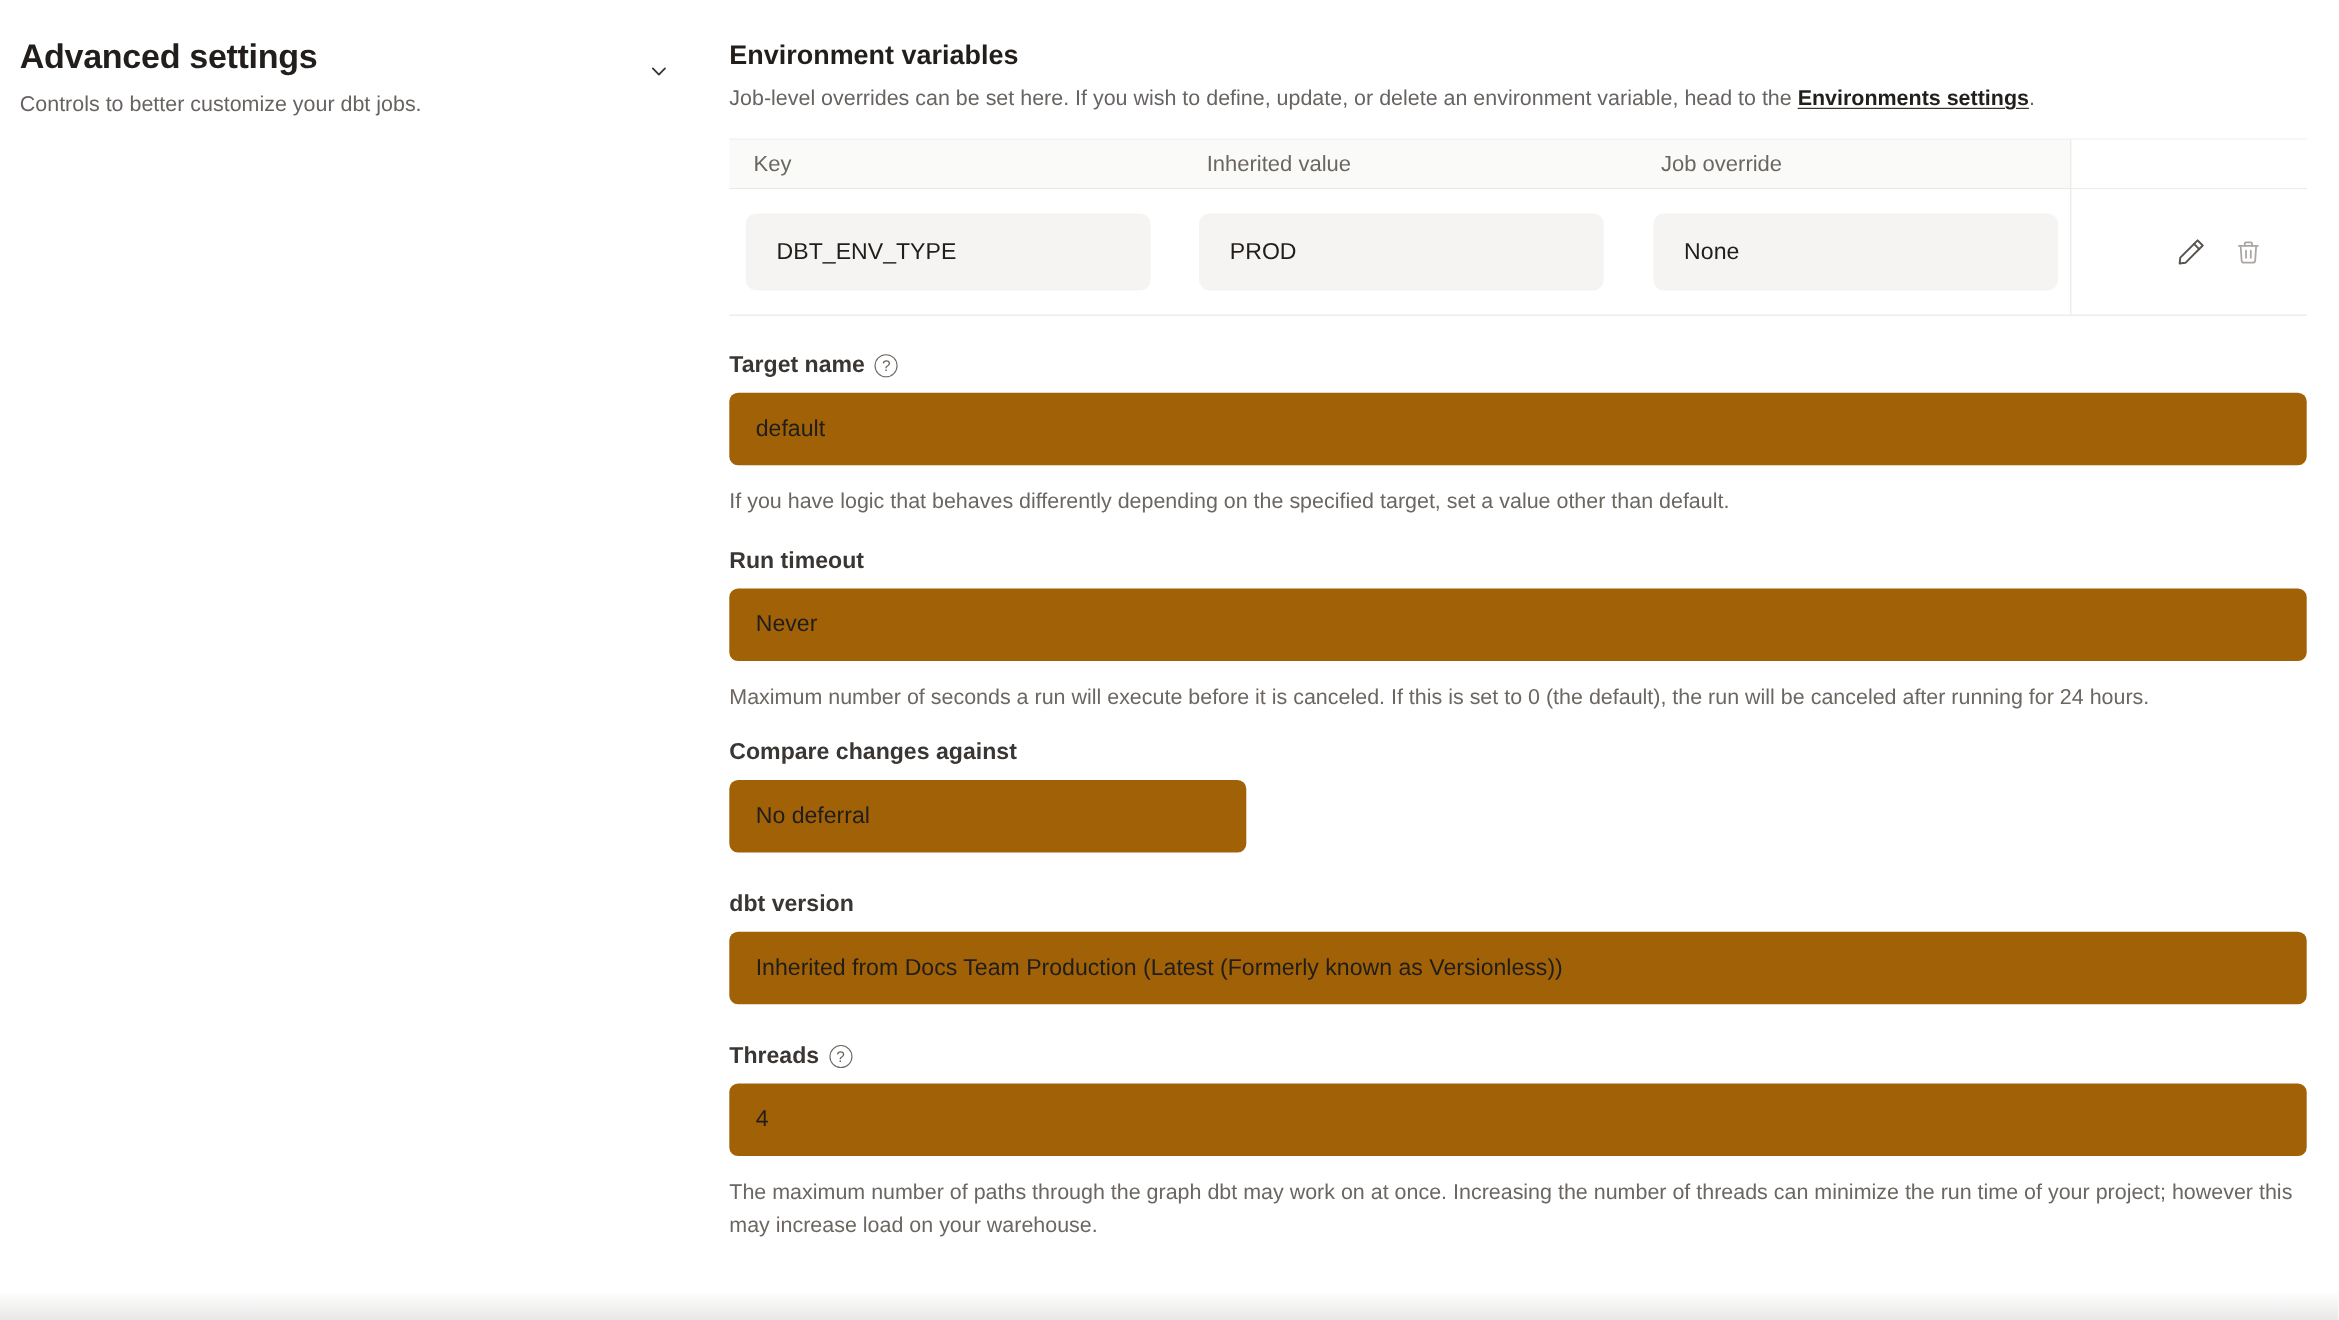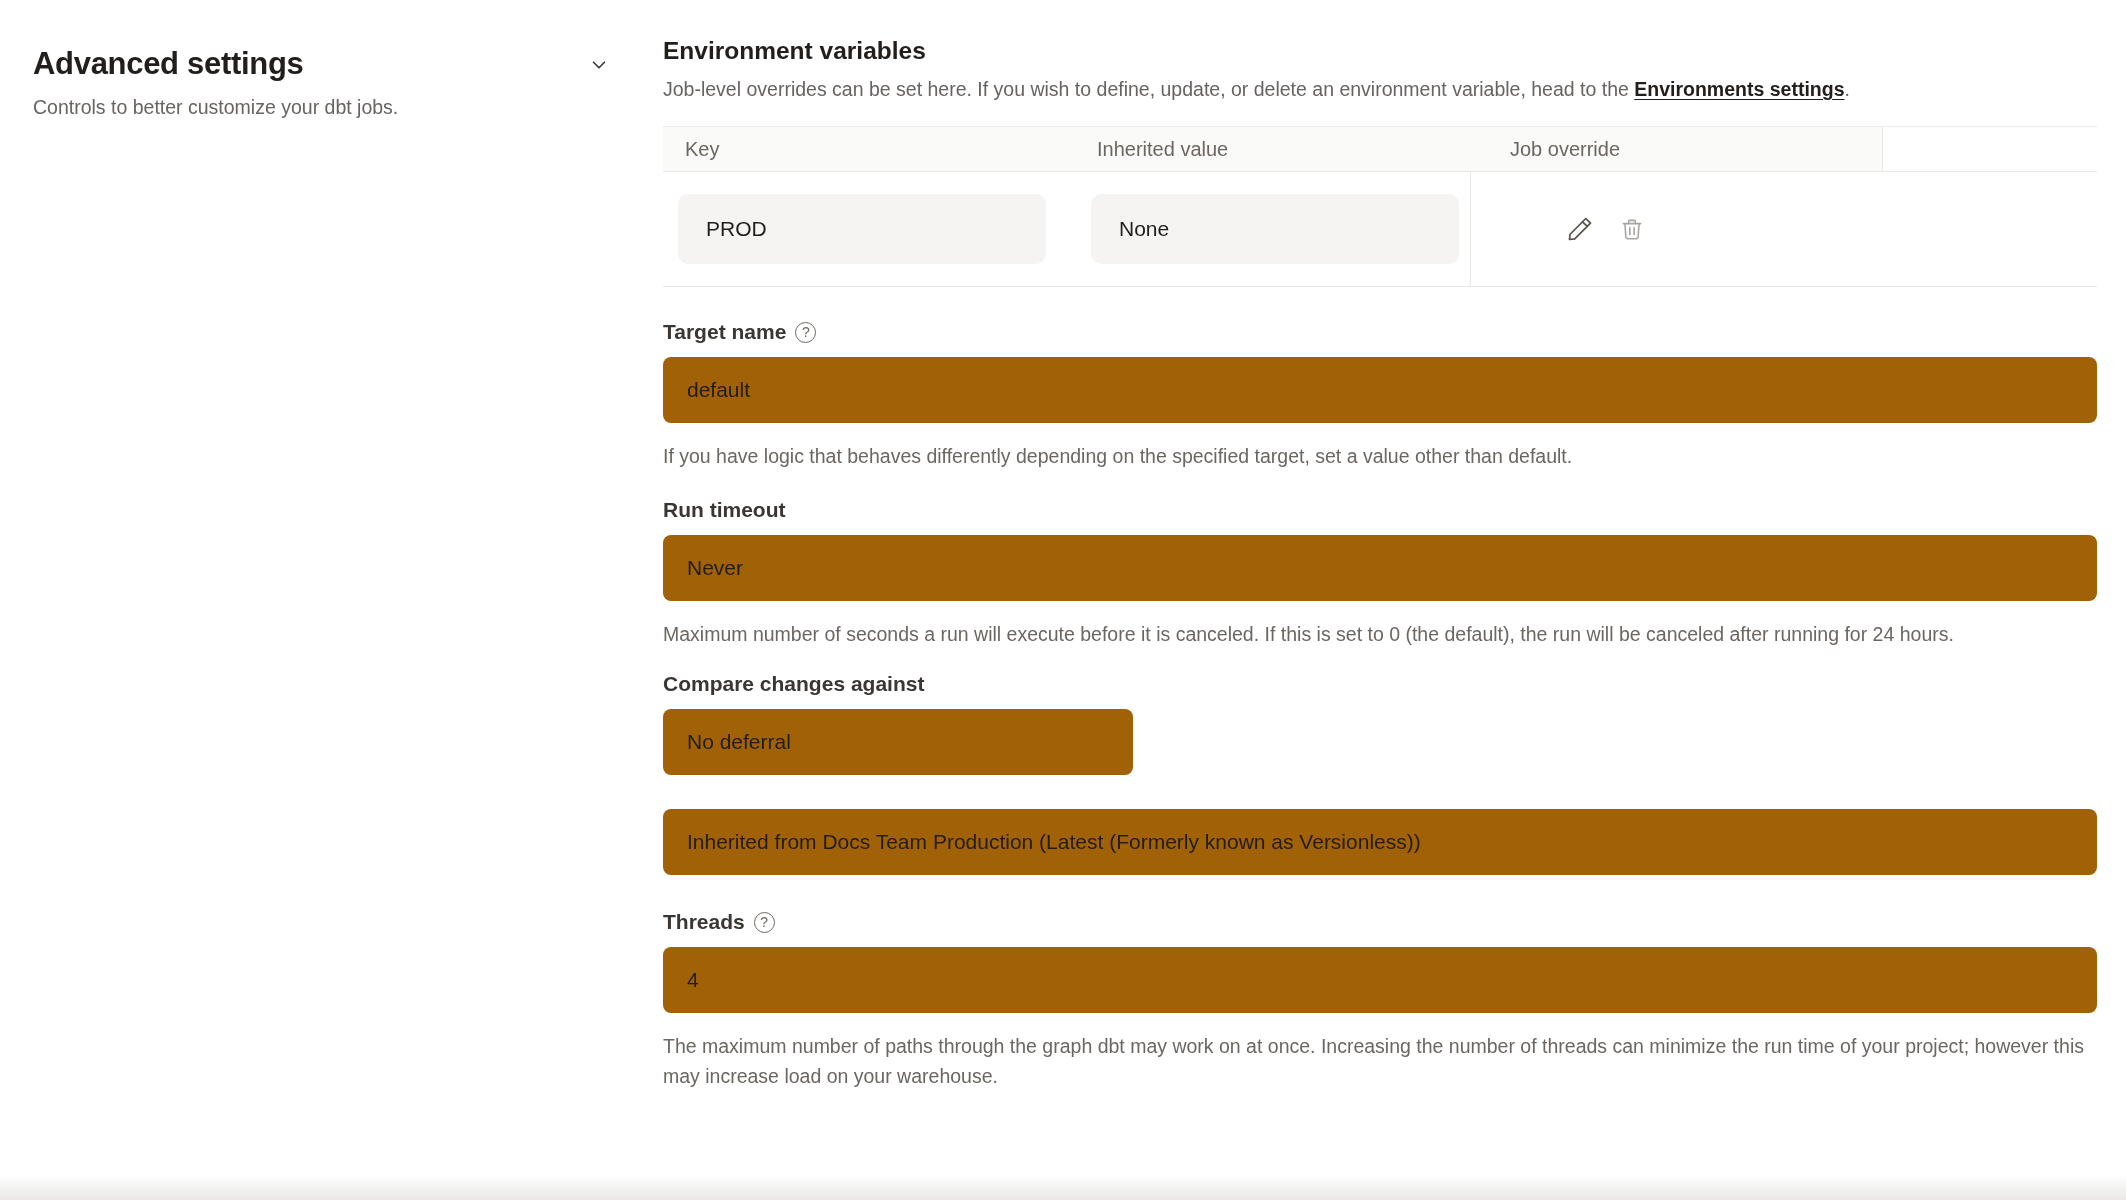--- a/index.html
+++ b/index.html
@@ -8,23 +8,22 @@
     background: #ffffff;
     font-family: "Liberation Sans", sans-serif;
     color: #211d1a;
     overflow: hidden;
     position: relative;
   }
 
   
   .left-panel {
     position: absolute;
-    left: 33px; top: 34px;
+    left: 18px; top: 34px;
     width: 545px;
-    margin-top: 12px;
   }
   .left-title {
     font-size: 31px;
     font-weight: 700;
     color: #221e1b;
     letter-spacing: -0.3px;
     line-height: 36px;
   }
   .left-subtitle {
     margin-top: 12px;
@@ -203,20 +202,23 @@
 
   <div class="env-table">
     <div class="env-table-header">
       <div class="col-key th-label">Key</div>
       <div class="col-inherited th-label">Inherited value</div>
       <div class="col-override th-label">Job override</div>
       <div class="col-actions"></div>
     </div>
 
     <div class="env-table-row">
+      <div class="col-key">
+        <div class="cell-box">DBT_ENV_TYPE</div>
+      </div>
       <div class="col-inherited">
         <div class="cell-box">PROD</div>
       </div>
       <div class="col-override">
         <div class="cell-box">None</div>
       </div>
       <div class="col-actions">
         <div class="icon-btn">
           <span>
             <svg width="28" height="28" viewBox="0 0 24 24" fill="none" stroke="#57534e" stroke-width="1.5" stroke-linecap="round" stroke-linejoin="round">
@@ -258,20 +260,23 @@
   </div>
 
   <div class="field-group tight">
     <div class="field-label-row">
       <span>Compare changes against</span>
     </div>
     <div class="field-input third">No deferral</div>
   </div>
 
   <div class="field-group loose">
+    <div class="field-label-row">
+      <span>dbt version</span>
+    </div>
     <div class="field-input">Inherited from Docs Team Production (Latest (Formerly known as Versionless))</div>
   </div>
 
   <div class="field-group loose">
     <div class="field-label-row">
       <span>Threads</span>
       <span class="help-icon">?</span>
     </div>
     <div class="field-input">4</div>
     <div class="field-helper">The maximum number of paths through the graph dbt may work on at once. Increasing the number of threads can minimize the run time of your project; however this may increase load on your warehouse.</div>

